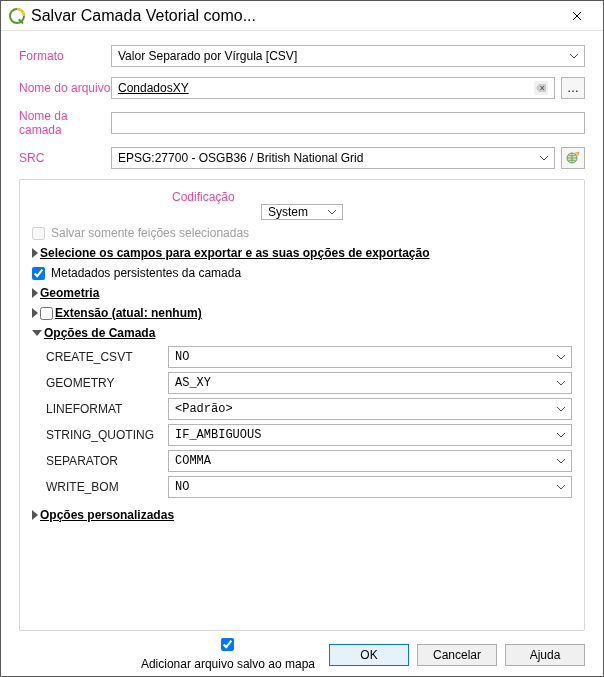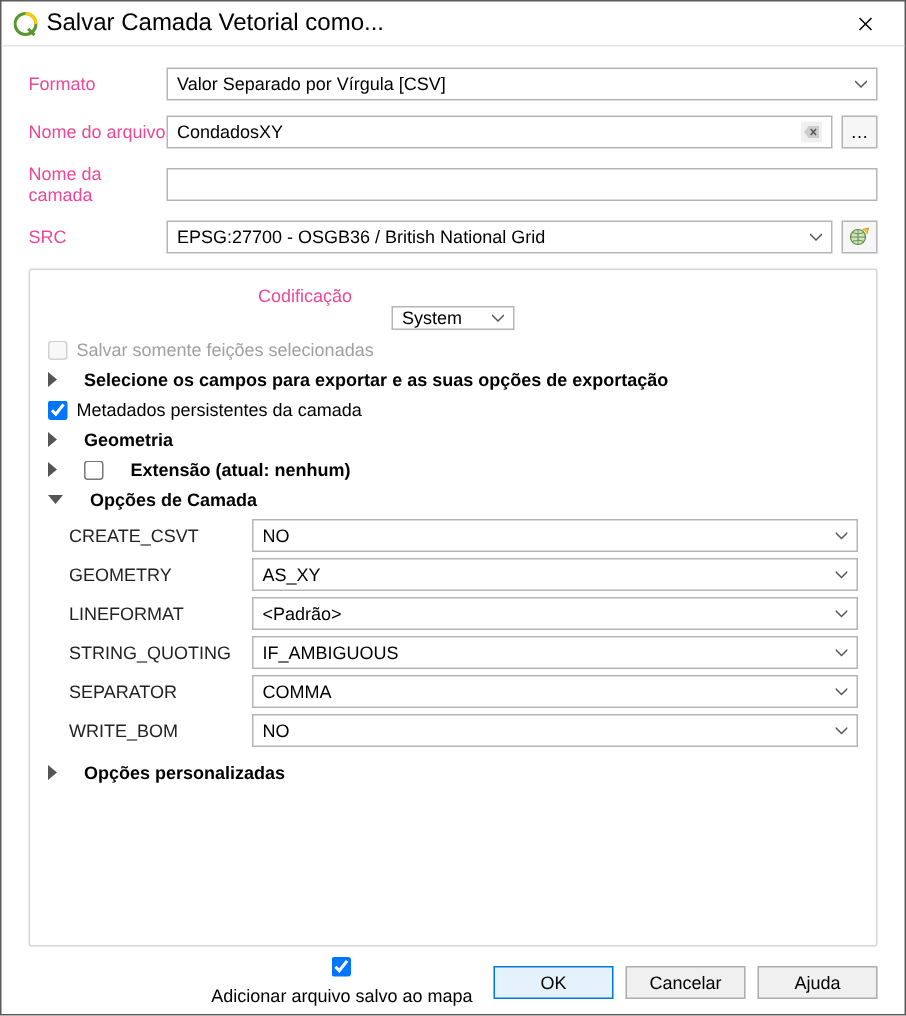--- a/index.html
+++ b/index.html
@@ -7,35 +7,35 @@
   .window { width: 604px; height: 677px; background: #fff; border: 1px solid #5a5a5a; position: relative; }
   .titlebar { height: 30px; display: flex; align-items: center; padding: 0 8px; border-bottom: 1px solid #e5e5e5; }
   .titlebar .logo { width: 16px; height: 16px; margin-right: 6px; }
   .titlebar .title { flex: 1; font-size: 16px; }
   .titlebar .close { width: 36px; height: 24px; display:flex; align-items:center; justify-content:center; }
   .content { padding: 14px 18px 50px 18px; }
   .row { display: flex; align-items: center; margin-bottom: 10px; }
   .label { width: 92px; color: #ec4899; }
   .combo { flex: 1; height: 22px; border: 1px solid #b5b5b5; background: #fff; display:flex; align-items:center; padding: 0 6px; position: relative; gap: 20px; }
   .combo .value { flex:1; font-size: 12px; color:#000; white-space: nowrap; overflow:hidden; text-overflow:ellipsis;}
-  .input { flex: 1; height: 22px; border: 1px solid #b5b5b5; background: #fff; display:flex; align-items:center; padding: 0 6px; }
+  .input { flex: 1; height: 22px; border: 1px solid #b5b5b5; background: #fff; display:flex; align-items:center; padding: 0 6px; text-decoration: underline; }
   .input .value { flex:1; font-size: 12px; color:#000; }
   .icon-btn { width: 24px; height: 22px; border: 1px solid #b5b5b5; background: #f6f6f6; margin-left: 6px; display:flex; align-items:center; justify-content:center; }
   .panel { border: 1px solid #d6d6d6; border-radius: 2px; padding: 10px 12px 12px 12px; margin-top: 8px; height: 452px; overflow:hidden; }
   .check { display:flex; align-items:center; margin: 4px 0 6px 0; gap:6px; }
   .check input { margin:0; }
-  .tri-row { display:flex; align-items:center; gap:18px; margin: 6px 0; }
+  .tri-row { display:flex; align-items:center; gap:2px; margin: 6px 0; text-decoration: underline; }
   .tri { width:0; height:0; }
   .tri.right { border-top:5px solid transparent; border-bottom:5px solid transparent; border-left:6px solid #555; }
   .tri.down { border-left:5px solid transparent; border-right:5px solid transparent; border-top:6px solid #555; }
   .tri-label { font-weight: bold; }
   .opt-row { display:flex; align-items:center; margin: 4px 0 4px 14px; }
   .opt-label { width: 122px; color:#222; }
   .opt-combo { flex:1; height: 22px; border: 1px solid #b5b5b5; background:#fff; display:flex; align-items:center; padding:0 6px; }
-  .opt-combo .value { flex:1; }
+  .opt-combo .value { flex:1;font-family:Liberation Mono, monospace; }
   .footer { position:absolute; bottom:0; left:0; right:0; height: 42px; display:flex; align-items:center; justify-content:flex-end; gap:8px; padding: 0 18px; }
   .btn { min-width: 80px; height: 22px; border: 1px solid #adadad; background: #f0f0f0; display:flex; align-items:center; justify-content:center; padding: 0 10px; }
   .btn.primary { border: 1px solid #0078d7; background: #e5f1fb; }
   .clearx { color:#666; font-weight:bold; background:#f0f0f0; width:14px; height:14px; border-radius:2px; display:flex; align-items:center; justify-content:center; font-size:11px; line-height:1; }
   .disabled { color: #a0a0a0; }
 </style>
 </head>
 <body>
 
 <div class="window">

